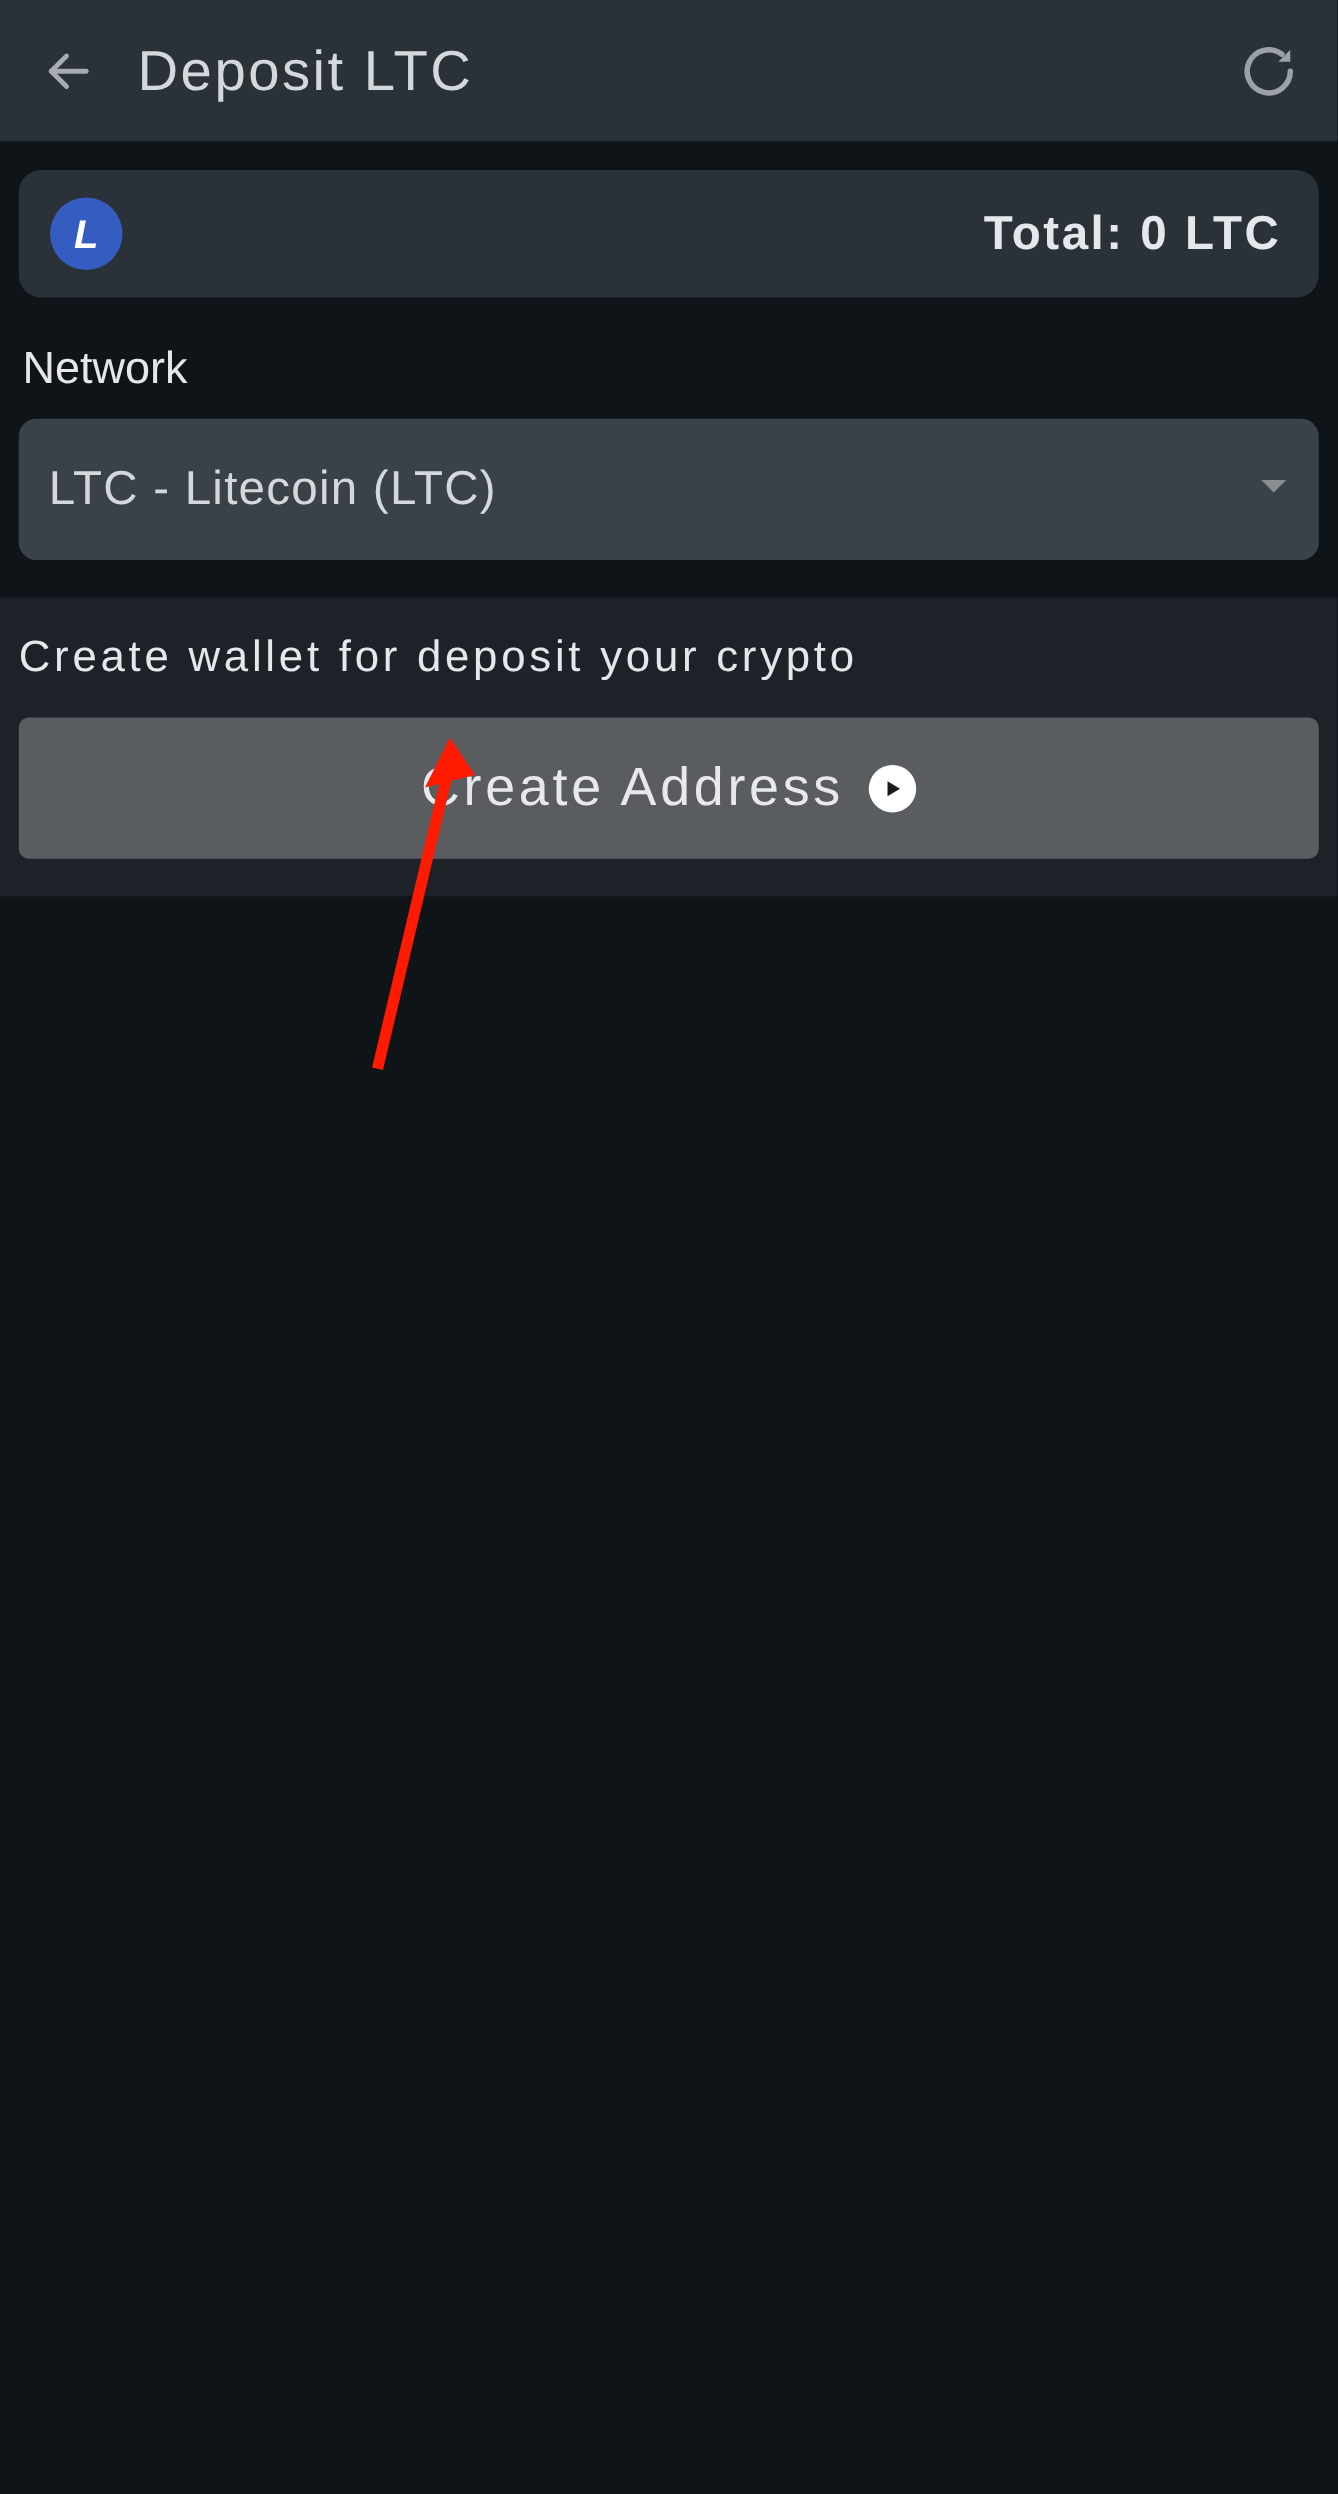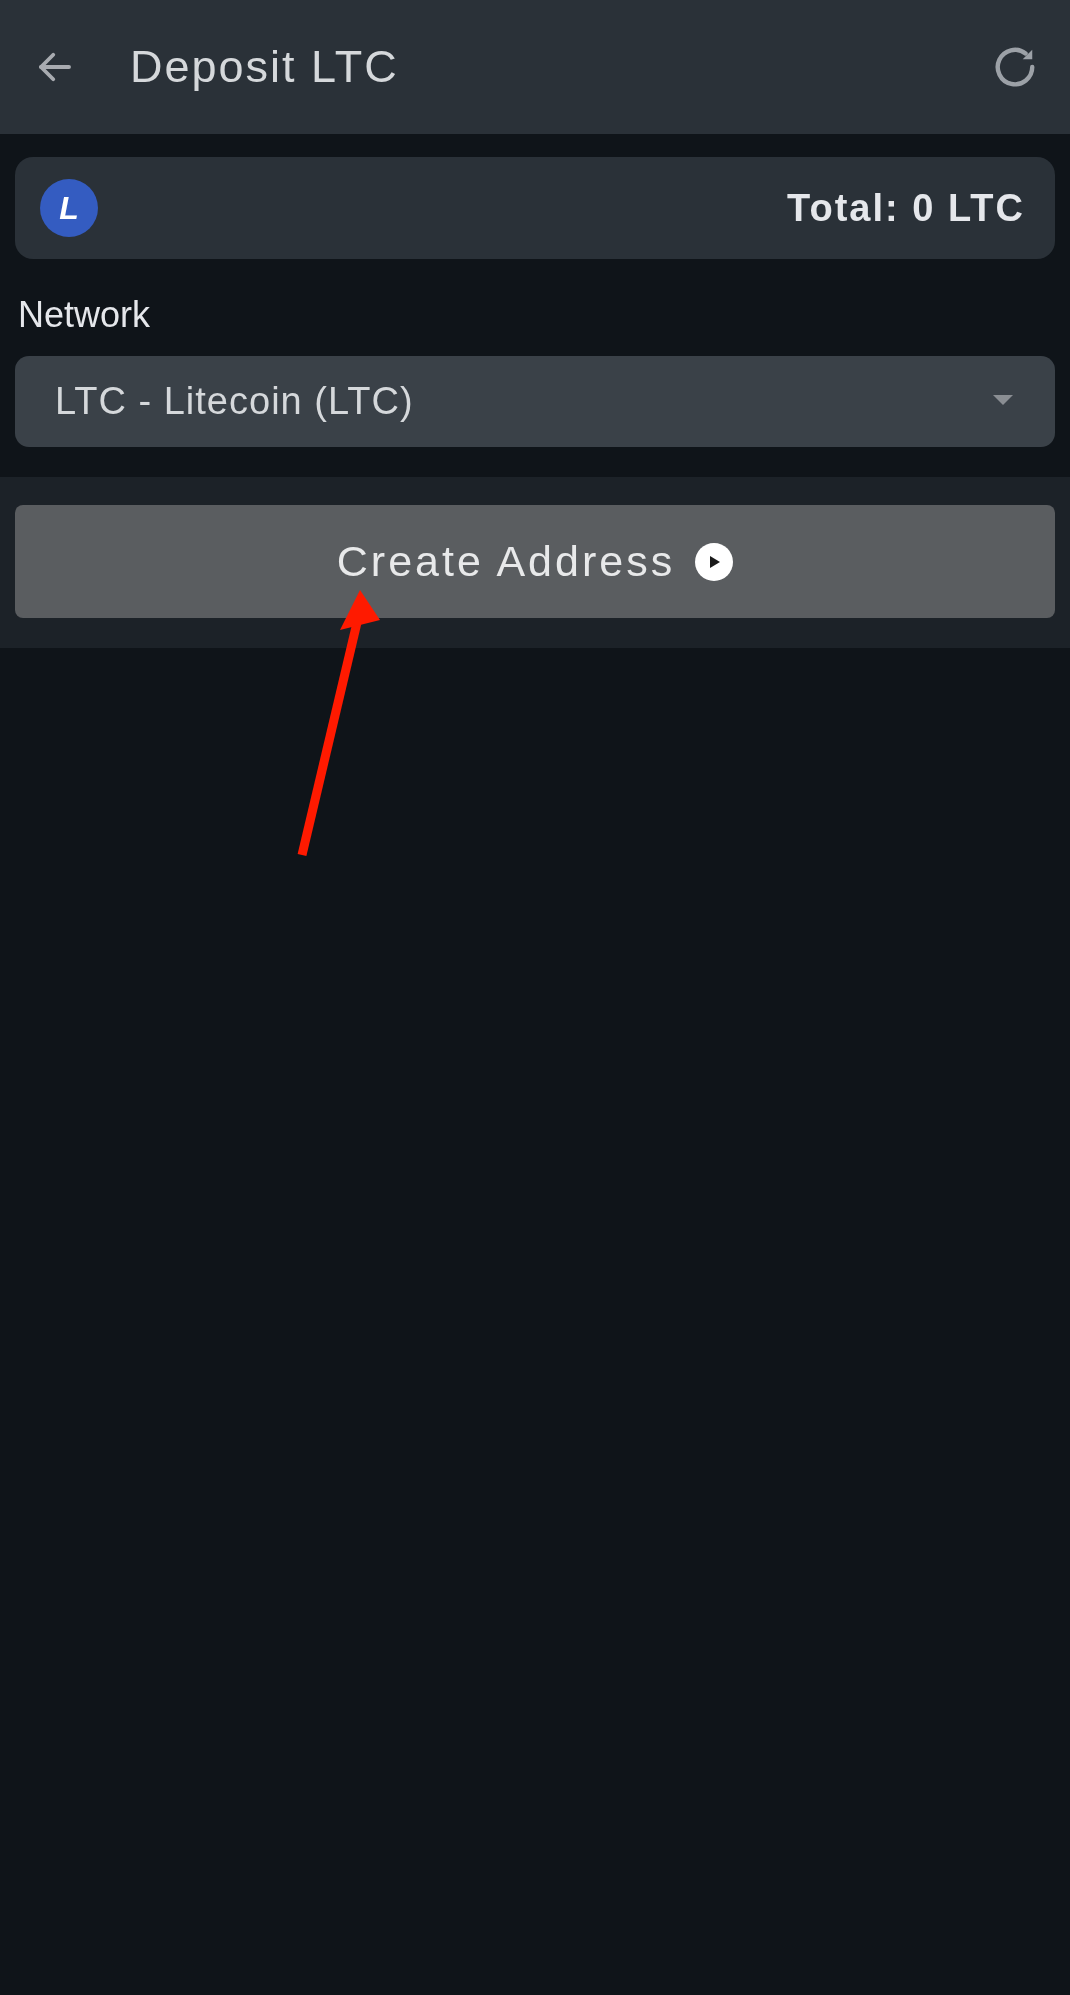--- a/index.html
+++ b/index.html
@@ -10,26 +10,26 @@
   body {
     width: 1070px;
     height: 1995px;
     background: #0f1419;
     font-family: -apple-system, BlinkMacSystemFont, "Segoe UI", sans-serif;
     color: #e5e7eb;
     overflow: hidden;
     position: relative;
   }
   .header {
-    height: 134px;
+    height: 113px;
     background: #2a3138;
     display: flex;
     align-items: center;
     padding: 0 30px;
-    gap: 50px;
+    gap: 30px;
   }
   .back-btn {
     width: 50px;
     height: 50px;
     display: flex;
     align-items: center;
     justify-content: center;
     cursor: pointer;
   }
   .header-title {
@@ -81,24 +81,24 @@
   .network-label {
     font-size: 36px;
     color: #e5e7eb;
     margin-top: 35px;
     margin-bottom: 20px;
     padding-left: 3px;
   }
   .network-select {
     background: #3a4148;
     border-radius: 14px;
-    height: 91px;
-    display: flex;
-    align-items: center;
-    padding: 0 40px;
+    height: 113px;
+    display: flex;
+    align-items: center;
+    padding: 0 24px;
     cursor: pointer;
   }
   .network-value {
     font-size: 38px;
     color: #d5d8db;
     letter-spacing: 1px;
   }
   .chevron-down {
     margin-left: auto;
   }
@@ -177,20 +177,21 @@
   <div class="network-select">
     <div class="network-value">LTC - Litecoin (LTC)</div>
     <div class="chevron-down">
       <svg width="24" height="14" viewBox="0 0 24 14">
         <polygon points="2,2 22,2 12,12" fill="#8a8e93"></polygon>
       </svg>
     </div>
   </div>
 
   <div class="create-section">
+    <div class="create-label">Create wallet for deposit your crypto</div>
     <div class="create-btn">
       <span class="create-btn-text">Create Address</span>
       <span class="play-icon-wrap">
         <svg width="16" height="16" viewBox="0 0 16 16">
           <polygon points="4,2 14,8 4,14" fill="#1a1a1a"></polygon>
         </svg>
       </span>
     </div>
   </div>
 

